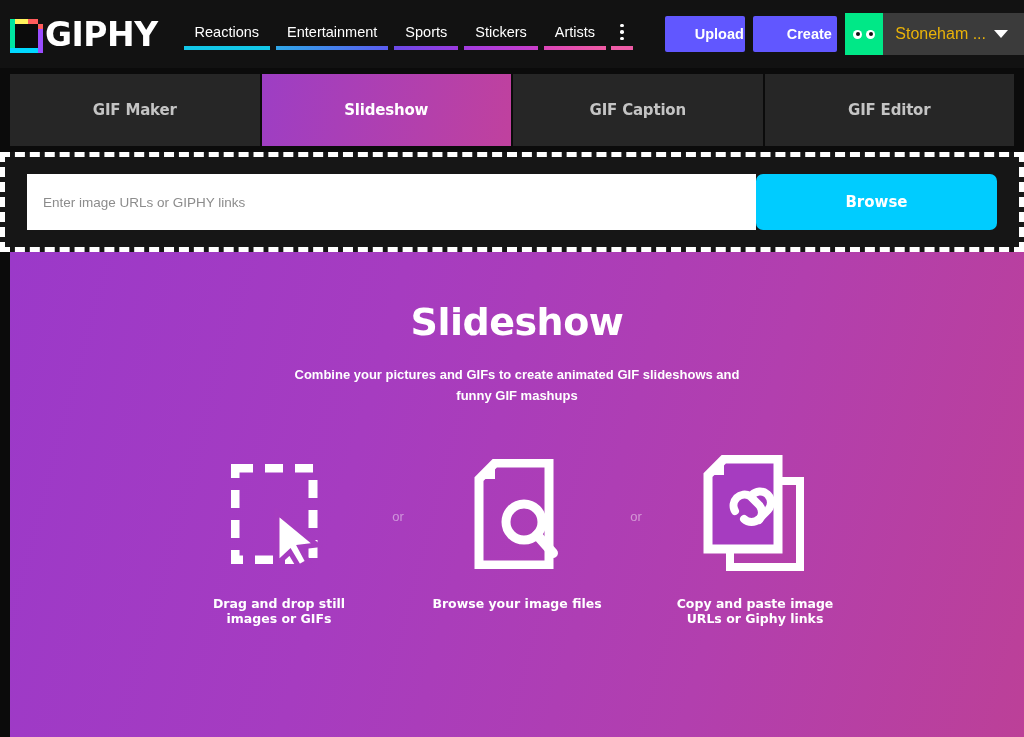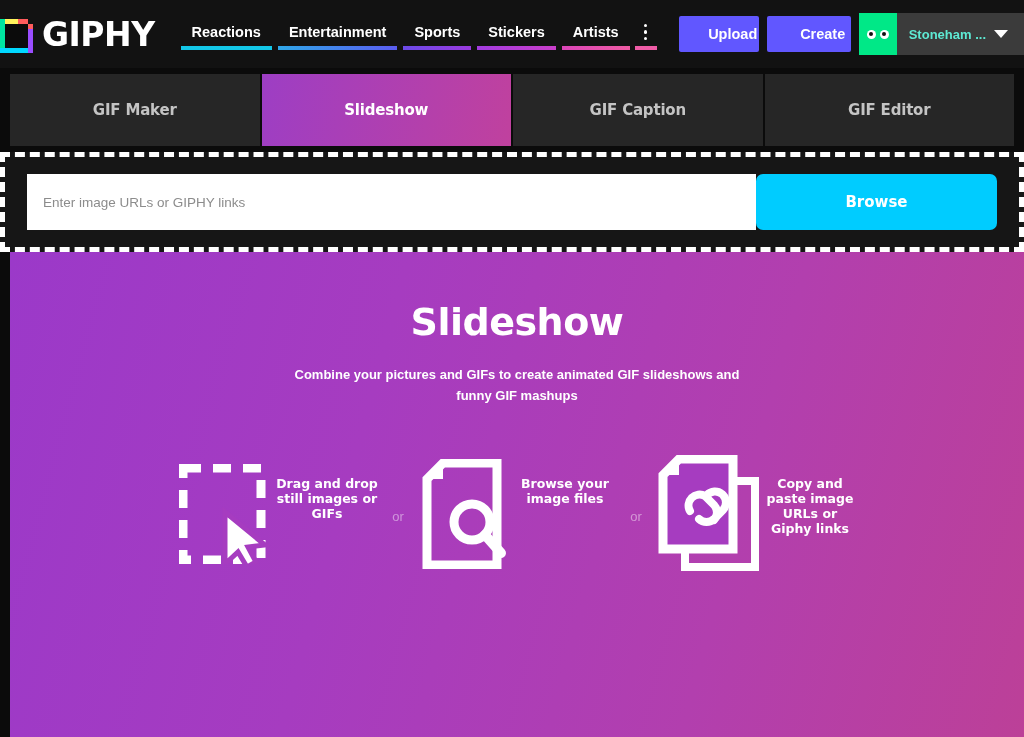--- a/index.html
+++ b/index.html
@@ -10,40 +10,40 @@
     overflow:hidden;
   }
   .page { position:relative; width:1024px; height:737px; background:#0b0b0b; }
 
   
   .header {
     position:absolute; top:0; left:0; width:1024px; height:68px;
     background:#121212;
     display:flex; align-items:center;
   }
-  .logo-wrap { display:flex; align-items:center; gap:9px; }
+  .logo-wrap { display:flex; align-items:center; padding-left:10px; gap:2px; }
   .logo-mark { position:relative; width:33px; height:37px; }
   .logo-mark .bar { position:absolute; }
   .lm-left   { left:0;  top:3px;  width:5px;  height:34px; background:#00e6a0; }
   .lm-top    { left:5px; top:3px; width:18px; height:5px;  background:#fff35c; }
   .lm-bottom { left:0;  bottom:0; width:33px; height:5px;  background:#00d8ff; }
   .lm-right  { right:0; top:13px; width:5px;  height:24px; background:#9a4dff; }
   .lm-fold   { position:absolute; right:5px; top:3px; width:10px; height:10px; background:#ff5c5c; }
   .lm-fold2  { position:absolute; right:0;  top:8px;  width:5px; height:5px;  background:#ff5c5c; }
   .lm-inner  { position:absolute; left:5px; top:8px; width:23px; height:24px; background:#0b0b0b; }
   .logo-text {
     color:#fff; font-size:33px; font-weight:bold; letter-spacing:-0.5px;
     font-family:"DejaVu Sans", sans-serif;
   }
 
   .nav { display:flex; align-items:flex-start; margin-left:23px; height:40px; gap:0; }
   .nav-item {
     position:relative; padding:0 14px; height:36px;
     display:flex; align-items:center; justify-content:center;
-    color:#fff; font-size:14.5px; font-weight:bold; cursor:pointer;
+    color:#fff; font-size:14.5px; font-weight:normal; cursor:pointer;
     white-space:nowrap;
   }
   .nav-item .ul { position:absolute; left:3px; right:3px; bottom:0; height:4px; }
   .nav-dots {
     position:relative; width:26px; height:36px;
     display:flex; flex-direction:column; align-items:center; justify-content:center;
     gap:3px; cursor:pointer;
   }
   .nav-dots .d { width:3.5px; height:3.5px; background:#fff; border-radius:50%; }
   .nav-dots .ul { position:absolute; left:2px; right:2px; bottom:0; height:4px; }
@@ -58,21 +58,21 @@
   .btn-create { width:84px; margin-right:8px; }
 
   .acct { display:flex; align-items:center; height:42px; background:#3b3b3b; cursor:pointer; }
   .avatar {
     width:38px; height:42px; background:#00e887;
     display:flex; align-items:center; justify-content:center; gap:4px;
   }
   .eye { width:9px; height:9px; border-radius:50%; background:#fff;
          display:flex; align-items:center; justify-content:center; }
   .pupil { width:4px; height:4px; border-radius:50%; background:#111; }
-  .acct-name { color:#5eead4; font-size:13px; font-weight:bold; padding:0 8px 0 12px; white-space:nowrap; }
+  .acct-name { color:#eab308; font-size:16px; font-weight:normal; padding:0 8px 0 12px; white-space:nowrap; }
   .caret { width:0;height:0;border-left:7px solid transparent;border-right:7px solid transparent;
            border-top:8px solid #fff; margin-right:16px; }
 
   
   .tabs {
     position:absolute; top:68px; left:0; width:1024px; height:84px;
     background:#0b0b0b; display:flex; align-items:center;
     padding:0 10px; gap:2px;
   }
   .tab {
@@ -116,21 +116,21 @@
   .hero-title {
     margin-top:48px; color:#fff; font-size:38px; font-weight:bold;
     font-family:"DejaVu Sans", sans-serif; letter-spacing:-0.5px;
   }
   .hero-sub {
     margin-top:20px; color:#fff; font-size:13px; font-weight:bold;
     text-align:center; line-height:21px; max-width:460px;
   }
 
   .options { display:flex; align-items:flex-start; margin-top:48px; gap:0; }
-  .opt { width:200px; display:flex; flex-direction:row; cursor:pointer; }
+  .opt { width:200px; display:flex; flex-direction:column; align-items:center; cursor:pointer; }
   .opt-icon { height:120px; display:flex; align-items:center; justify-content:center; }
   .opt-label {
     margin-top:22px; color:#fff; font-size:12.5px; font-weight:bold;
     text-align:center; line-height:15px; width:180px;
     font-family:"DejaVu Sans", sans-serif;
   }
   .or-sep {
     width:38px; color:rgba(255,255,255,0.45); font-size:13px;
     text-align:center; padding-top:55px;
   }

